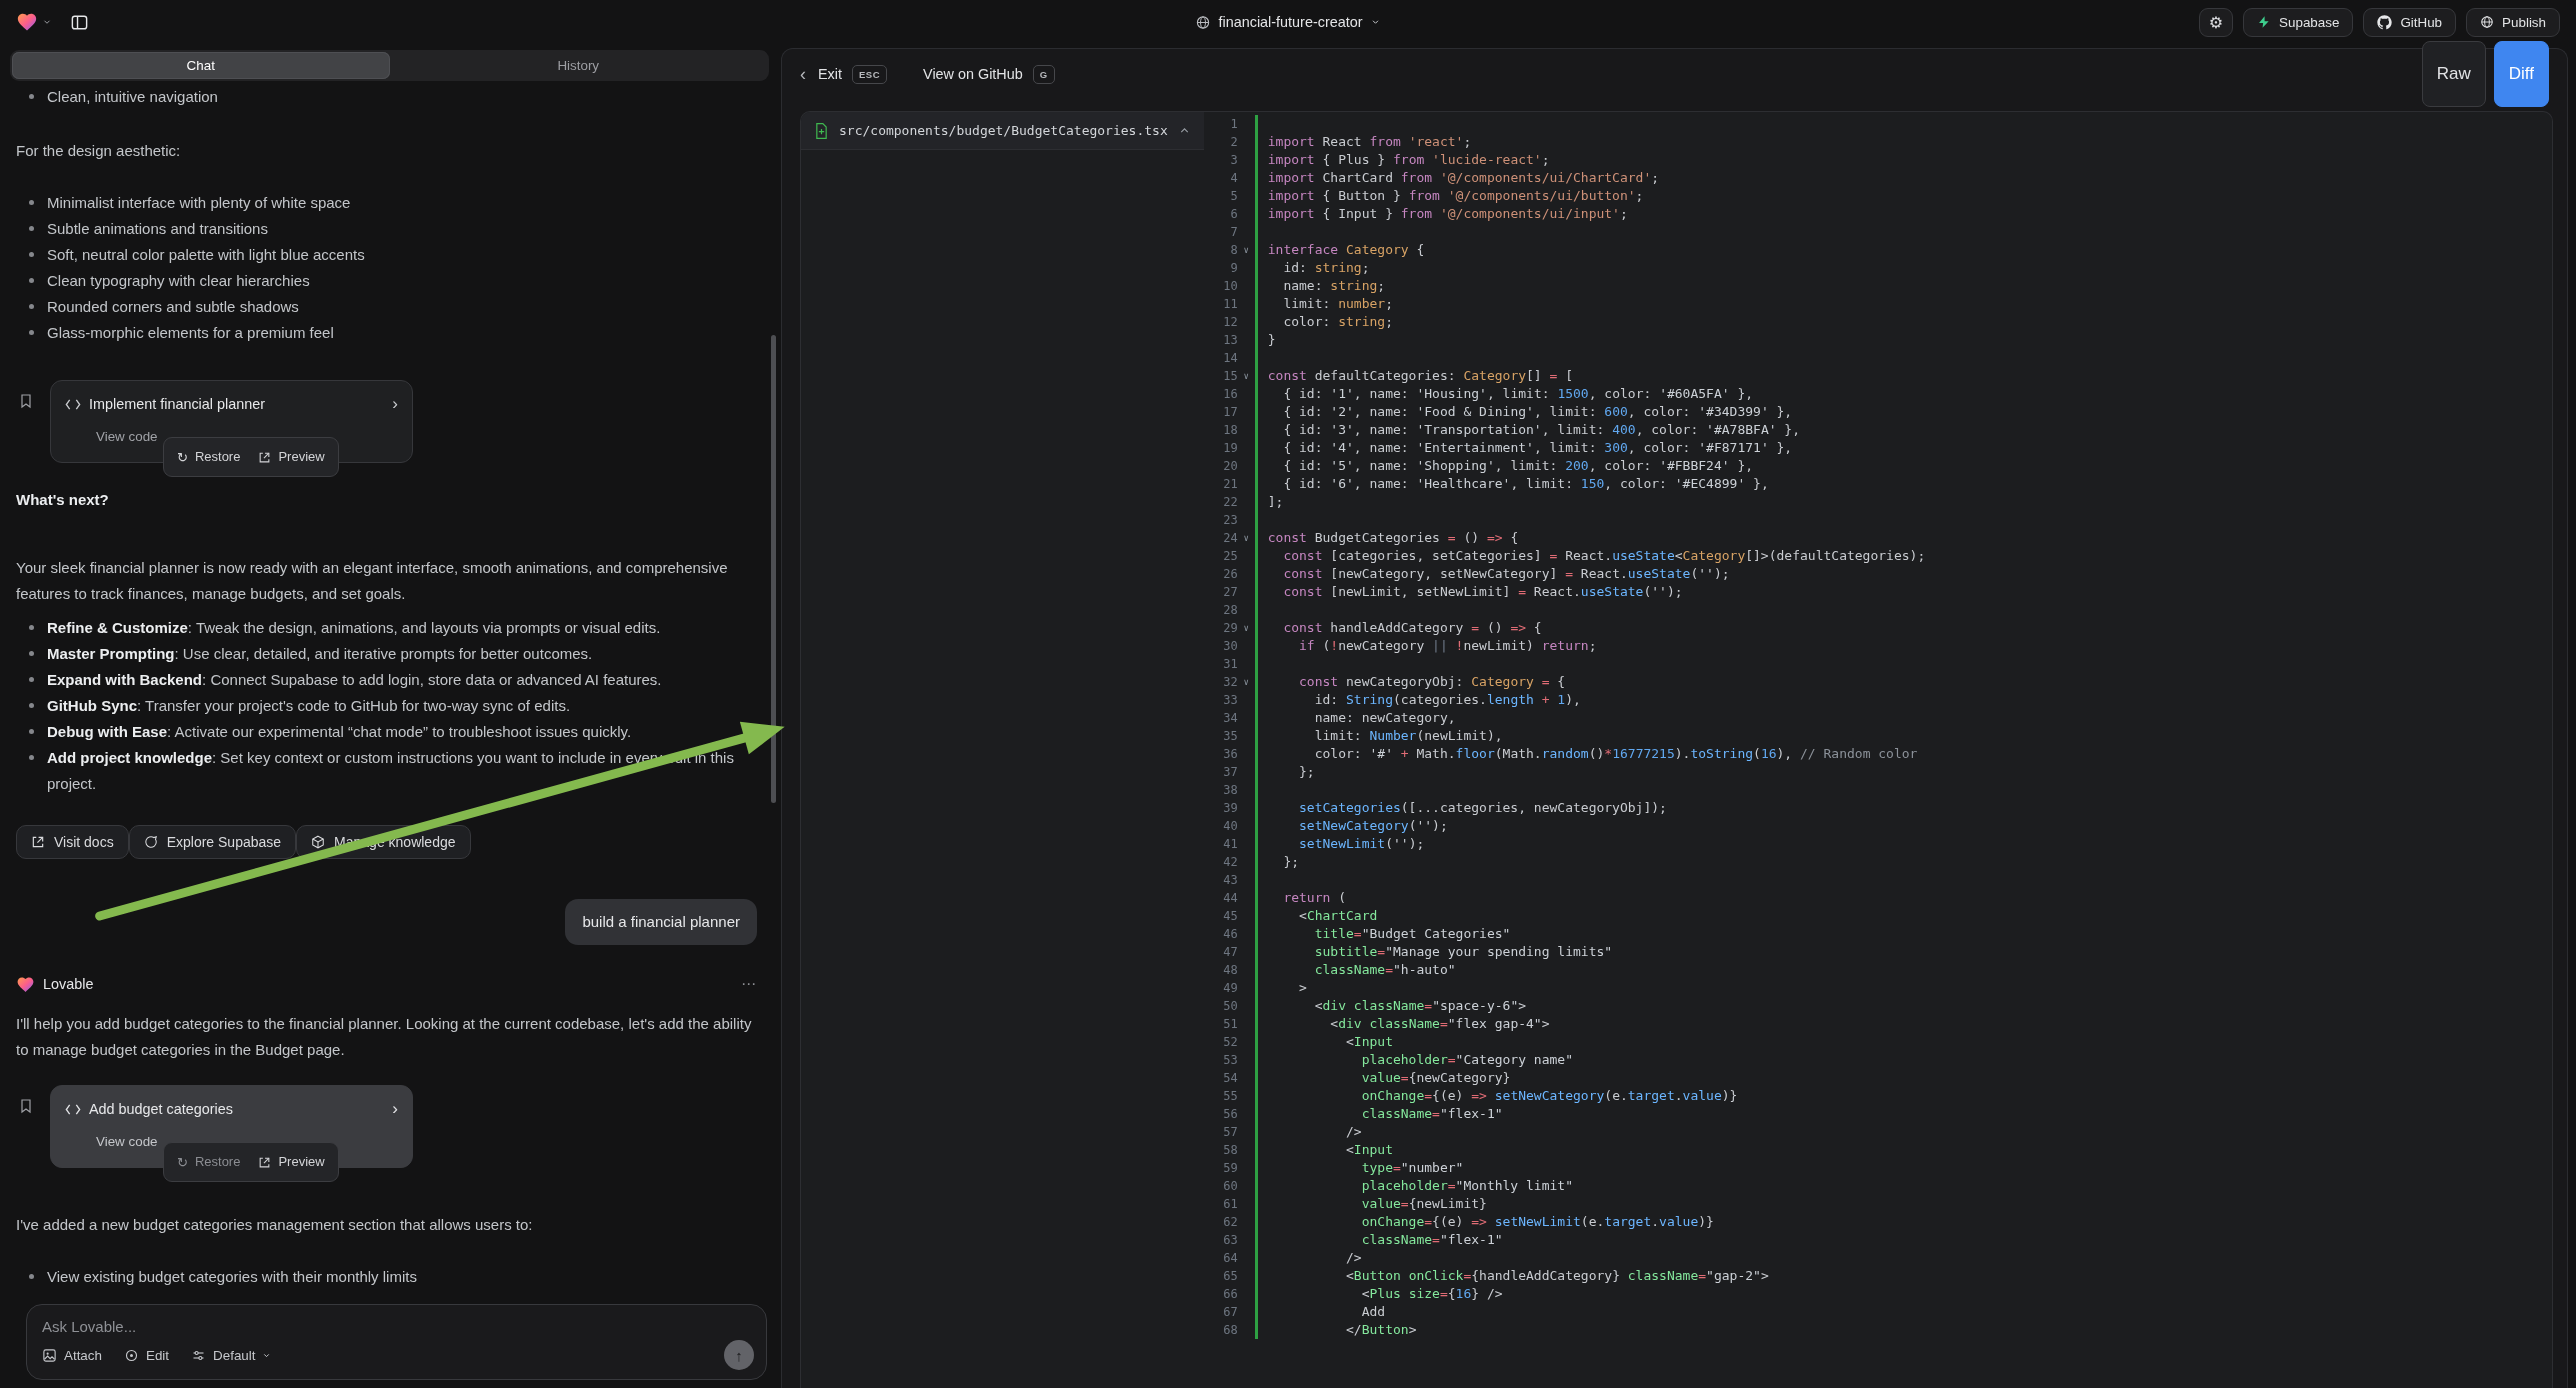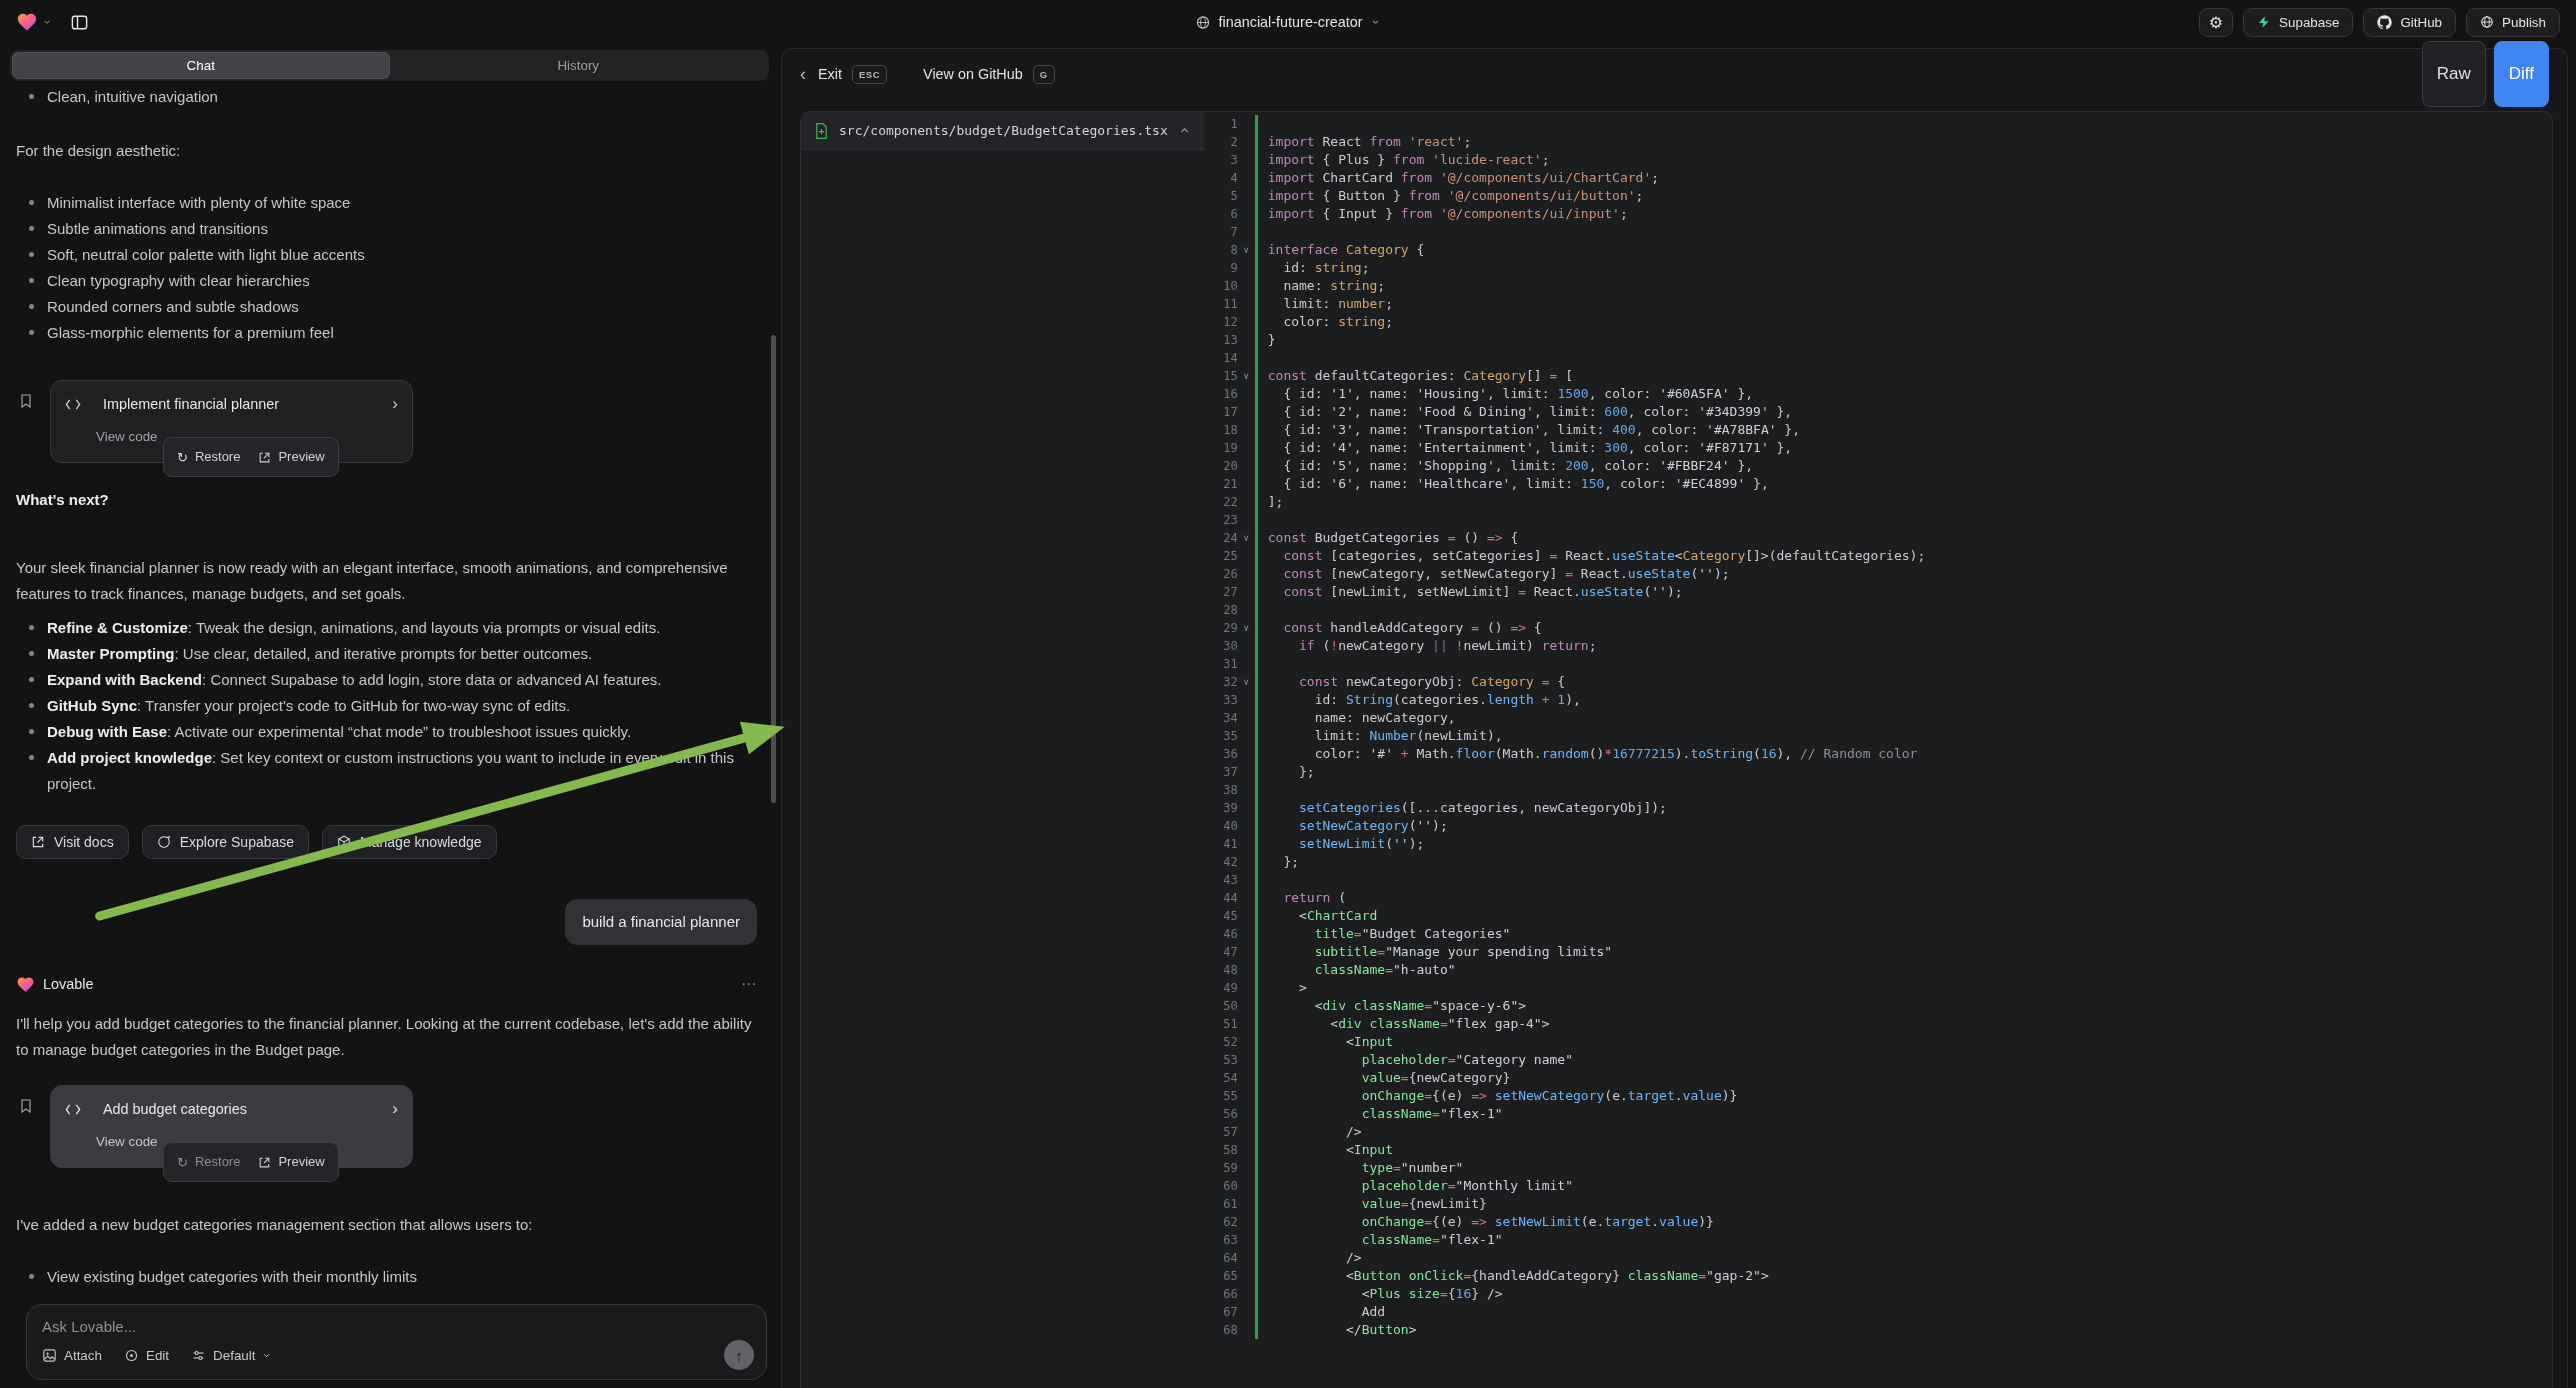--- a/index.html
+++ b/index.html
@@ -31,33 +31,33 @@
   .bl .dot{width:5px;height:5px;border-radius:50%;background:#85878c;margin:10px 13px 0 13px;flex-shrink:0}
   .msg-p{margin:0}
   .sp18{margin-top:28px}
   .sp26{margin-top:26px}
 
   .card-row{position:relative;display:flex;margin:34px 0 0 2px}
   .bm-icon{margin-top:13px;flex-shrink:0}
   .tool-card{position:relative;margin-left:16px;width:333px;border-radius:12px;padding:10px 14px 12px;cursor:pointer}
   .tool-card.v1{background:#1f2022;border:1px solid #36373b}
   .tool-card.v2{background:#3b3c40;border:1px solid #3b3c40}
-  .tc-top{display:flex;align-items:center;gap:22px;font-size:14.4px;color:#e7e8ea}
+  .tc-top{display:flex;align-items:center;gap:8px;font-size:14.4px;color:#e7e8ea}
   .tc-title{flex:1;white-space:nowrap}
   .tc-view{margin:7px 0 0 31px;font-size:13.4px;color:#a0a2a7}
   .pill{position:absolute;left:112px;bottom:-15px;display:flex;gap:18px;background:#242528;border:1px solid #3c3d41;border-radius:9px;padding:6px 13px;font-size:13px;color:#d3d4d7;align-items:center;white-space:nowrap}
   .pb{display:flex;gap:7px;align-items:center;cursor:pointer}
   .pb .ric{font-size:13px;line-height:1}
   .pb.dim{color:#8b8d92}
 
   .ready{margin-top:42px}
   .bold-h{margin-top:24px;font-weight:bold;color:#eceef0}
   #next-list{margin-top:8px}
   #next-list b{color:#eceef0}
-  .actions{display:flex;gap:13px;margin:28px 0 0}
+  .actions{display:flex;margin:28px 0 0}
   .action-btn{display:flex;align-items:center;gap:9px;background:#1f2023;border:1px solid #37383c;border-radius:10px;padding:8px 14px;font-size:14px;color:#dadbde}
 
   .bubble{width:fit-content;max-width:518px;margin-left:auto;background:#313236;border-radius:13px;padding:10px 17px;color:#e6e7e9}
   .bubble.u1{margin-top:40px}
 
   .sender-row{display:flex;align-items:center;gap:8px;margin-top:26px;color:#e7e8ea;font-size:14.4px}
   .more{margin-left:auto;color:#8c8e93;letter-spacing:1px;cursor:pointer;font-size:15px}
   .intro2{margin-top:14px}
   .added-p{margin-top:44px}
 

